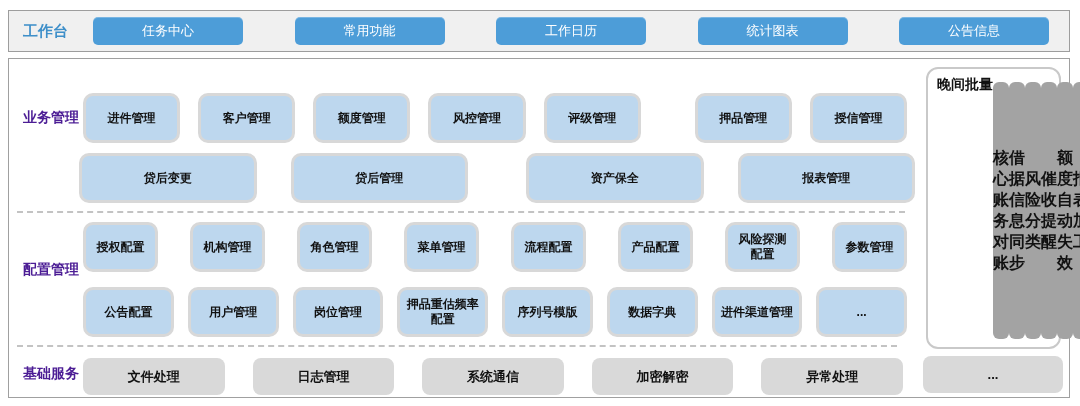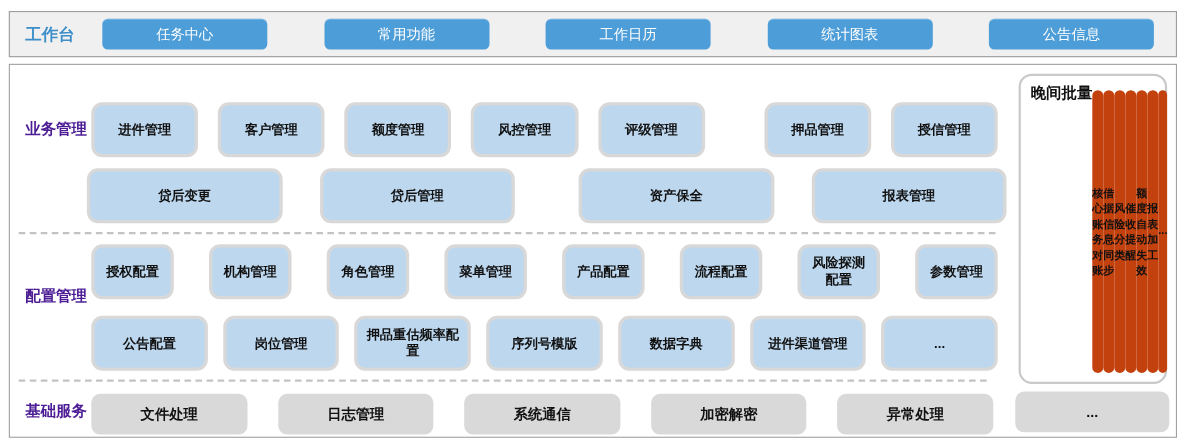--- a/index.html
+++ b/index.html
@@ -25,22 +25,22 @@
             font-size:12px;font-weight:bold;color:#111;line-height:1.25;padding:2px 6px;cursor:pointer;}
   .box-gray{background:#d9d9d9;border-radius:8px;display:flex;align-items:center;justify-content:center;
             font-size:13px;font-weight:bold;color:#111;cursor:pointer;}
   .divider{position:absolute;border-top:2px dashed #c3c3c3;height:0;}
 
   
   .sidebar{position:absolute;left:917px;top:8px;width:135px;height:282px;border:2px solid #c9c9c9;
            border-radius:12px;box-sizing:border-box;background:#ffffff;display:flex;flex-direction:row;
            align-items:stretch;padding:7px 9px 8px 9px;}
   .sidebar-title{text-align:center;font-size:14px;font-weight:bold;color:#111;height:20px;flex:0 0 auto;margin-bottom:4px;}
-  .side-item{flex:1;margin-top:6px;background:#c2410c;border-radius:6px;display:flex;align-items:center;
-             justify-content:center;font-size:10px;font-weight:bold;color:#111;cursor:pointer;}
+  .side-item{flex:1;margin-top:6px;background:#a3a3a3;border-radius:6px;display:flex;align-items:center;
+             justify-content:center;font-size:16px;font-weight:bold;color:#111;cursor:pointer;}
 </style>
 </head>
 <body>
 
 <div class="stage">
 
   <div class="topbar">
     <div class="topbar-label">工作台</div>
     <div class="topbar-buttons">
       <div class="btn-blue">任务中心</div>
@@ -71,27 +71,28 @@
     </div>
 
     <div class="divider" style="left:8px;top:152px;width:888px;"></div>
 
     <div class="row-label" style="top:202px;">配置管理</div>
     <div class="flex-row" style="left:74px;top:163px;width:824px;height:50px;gap:32px;">
       <div class="box-blue" style="flex:1;">授权配置</div>
       <div class="box-blue" style="flex:1;">机构管理</div>
       <div class="box-blue" style="flex:1;">角色管理</div>
       <div class="box-blue" style="flex:1;">菜单管理</div>
+      <div class="box-blue" style="flex:1;">流程配置</div>
       <div class="box-blue" style="flex:1;">产品配置</div>
-      <div class="box-blue" style="flex:1;">流程配置</div>
       <div class="box-blue" style="flex:1;">风险探测配置</div>
       <div class="box-blue" style="flex:1;">参数管理</div>
     </div>
     <div class="flex-row" style="left:74px;top:228px;width:824px;height:50px;gap:14px;">
       <div class="box-blue" style="flex:1;">公告配置</div>
+      <div class="box-blue" style="flex:1;">用户管理</div>
       <div class="box-blue" style="flex:1;">岗位管理</div>
       <div class="box-blue" style="flex:1;">押品重估频率配置</div>
       <div class="box-blue" style="flex:1;">序列号模版</div>
       <div class="box-blue" style="flex:1;">数据字典</div>
       <div class="box-blue" style="flex:1;">进件渠道管理</div>
       <div class="box-blue" style="flex:1;">...</div>
     </div>
 
     <div class="divider" style="left:8px;top:286px;width:880px;"></div>
 

